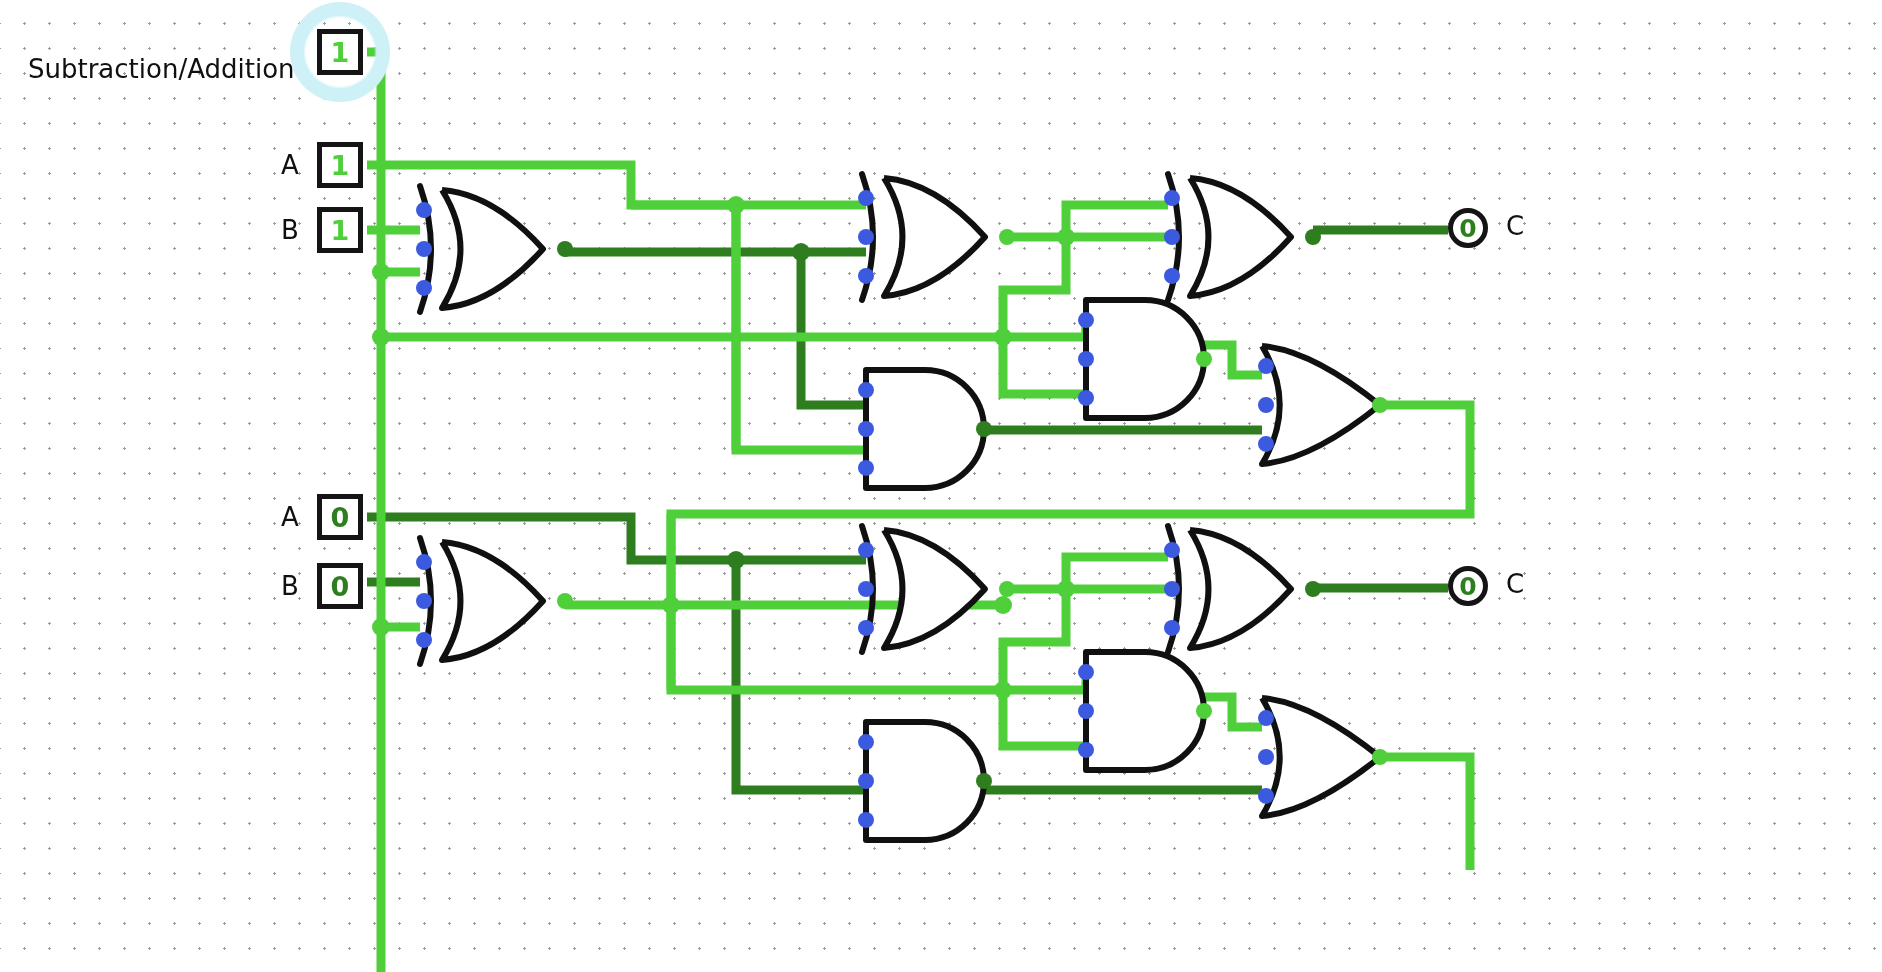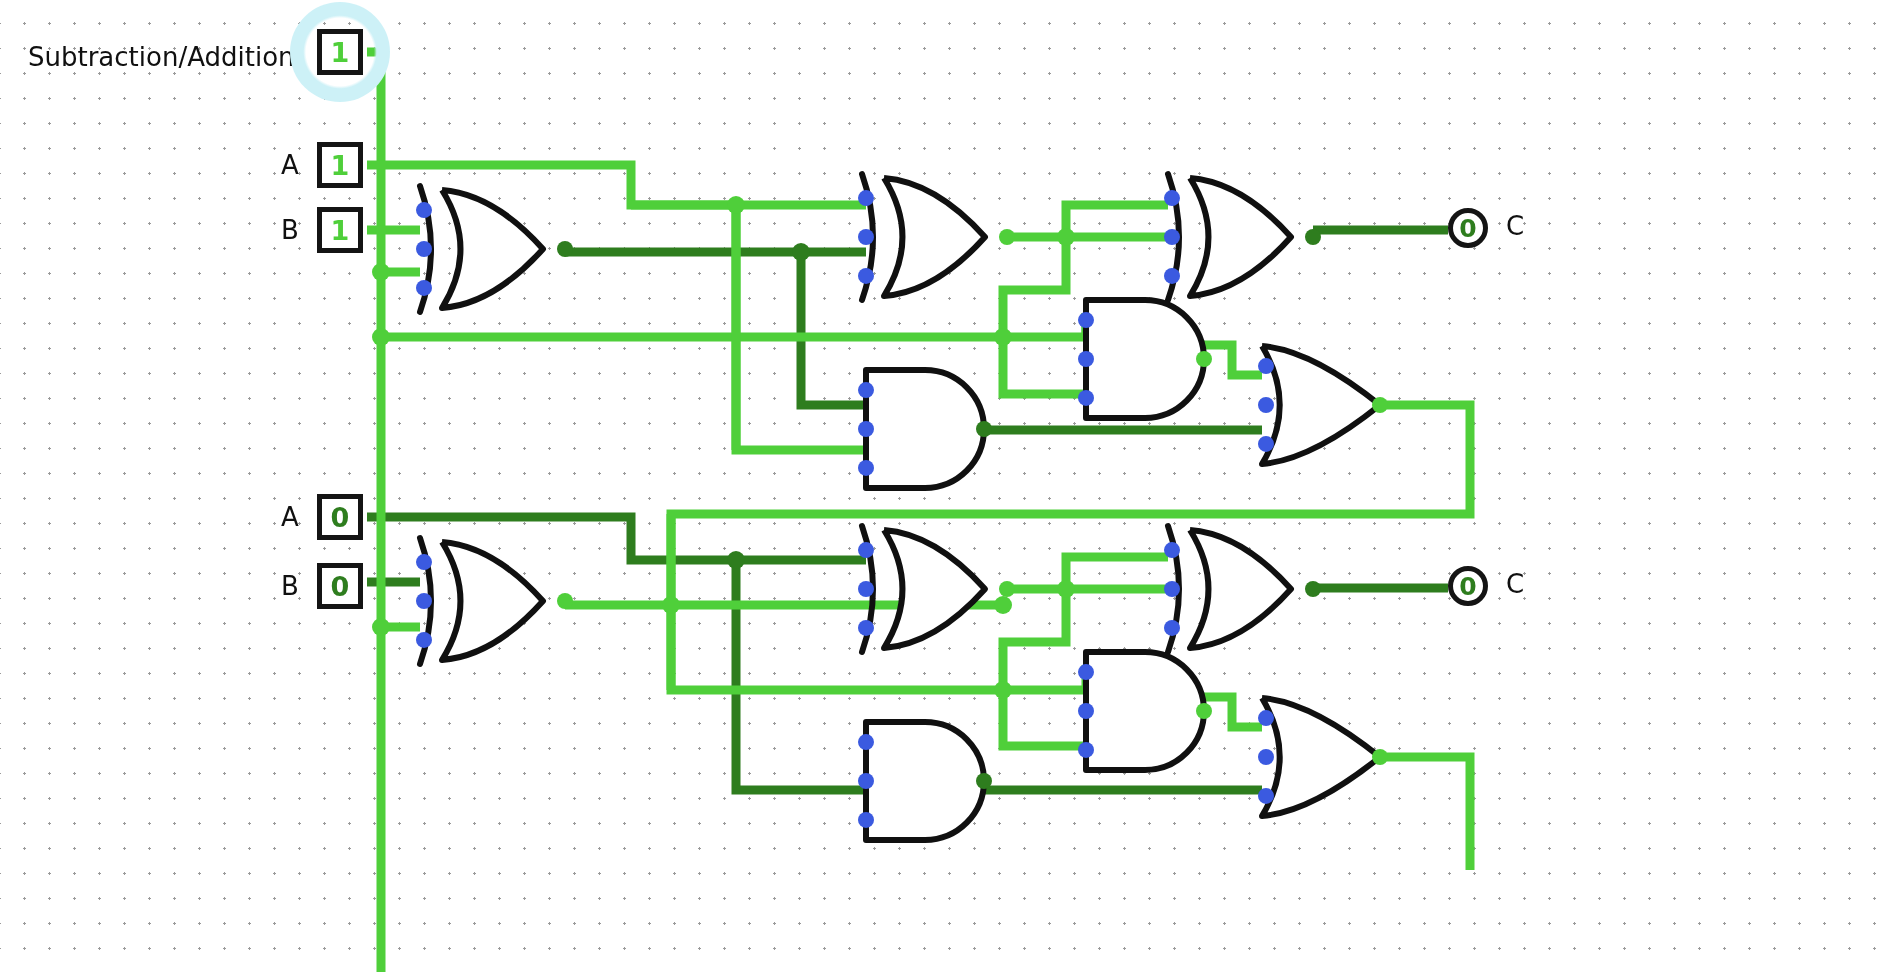--- a/index.html
+++ b/index.html
@@ -198,21 +198,21 @@
       <g>
         <path d="M 1262 698 Q 1311.56 702 1380 757 Q 1311.56 812 1262 816 Q 1297.4 757 1262 698" fill="#ffffff" stroke="#101010" stroke-width="6" stroke-linejoin="round"></path>
         <circle cx="1266" cy="718.06" r="8" fill="#3b5ae0"></circle>
         <circle cx="1266" cy="757" r="8" fill="#3b5ae0"></circle>
         <circle cx="1266" cy="795.94" r="8" fill="#3b5ae0"></circle>
         <circle cx="1380" cy="757" r="8" fill="#4fcf3a"></circle>
       </g>
     </g>
   </svg>
 
-<div class="lbl lbl-big" style="left:28px;top:42px;">Subtraction/Addition</div>
+<div class="lbl lbl-big" style="left:28px;top:54px;">Subtraction/Addition</div>
 
 <div class="lbl lbl-io" style="left:281px;top:150px;">A</div>
 <div class="lbl lbl-io" style="left:281px;top:215px;">B</div>
 <div class="lbl lbl-io" style="left:281px;top:502px;">A</div>
 <div class="lbl lbl-io" style="left:281px;top:571px;">B</div>
 
 <div class="lbl lbl-io" style="left:1506px;top:211px;">C</div>
 <div class="lbl lbl-io" style="left:1506px;top:569px;">C</div>
 
 <div class="halo" style="left:290px;top:2px;width:100px;height:100px;"></div>

